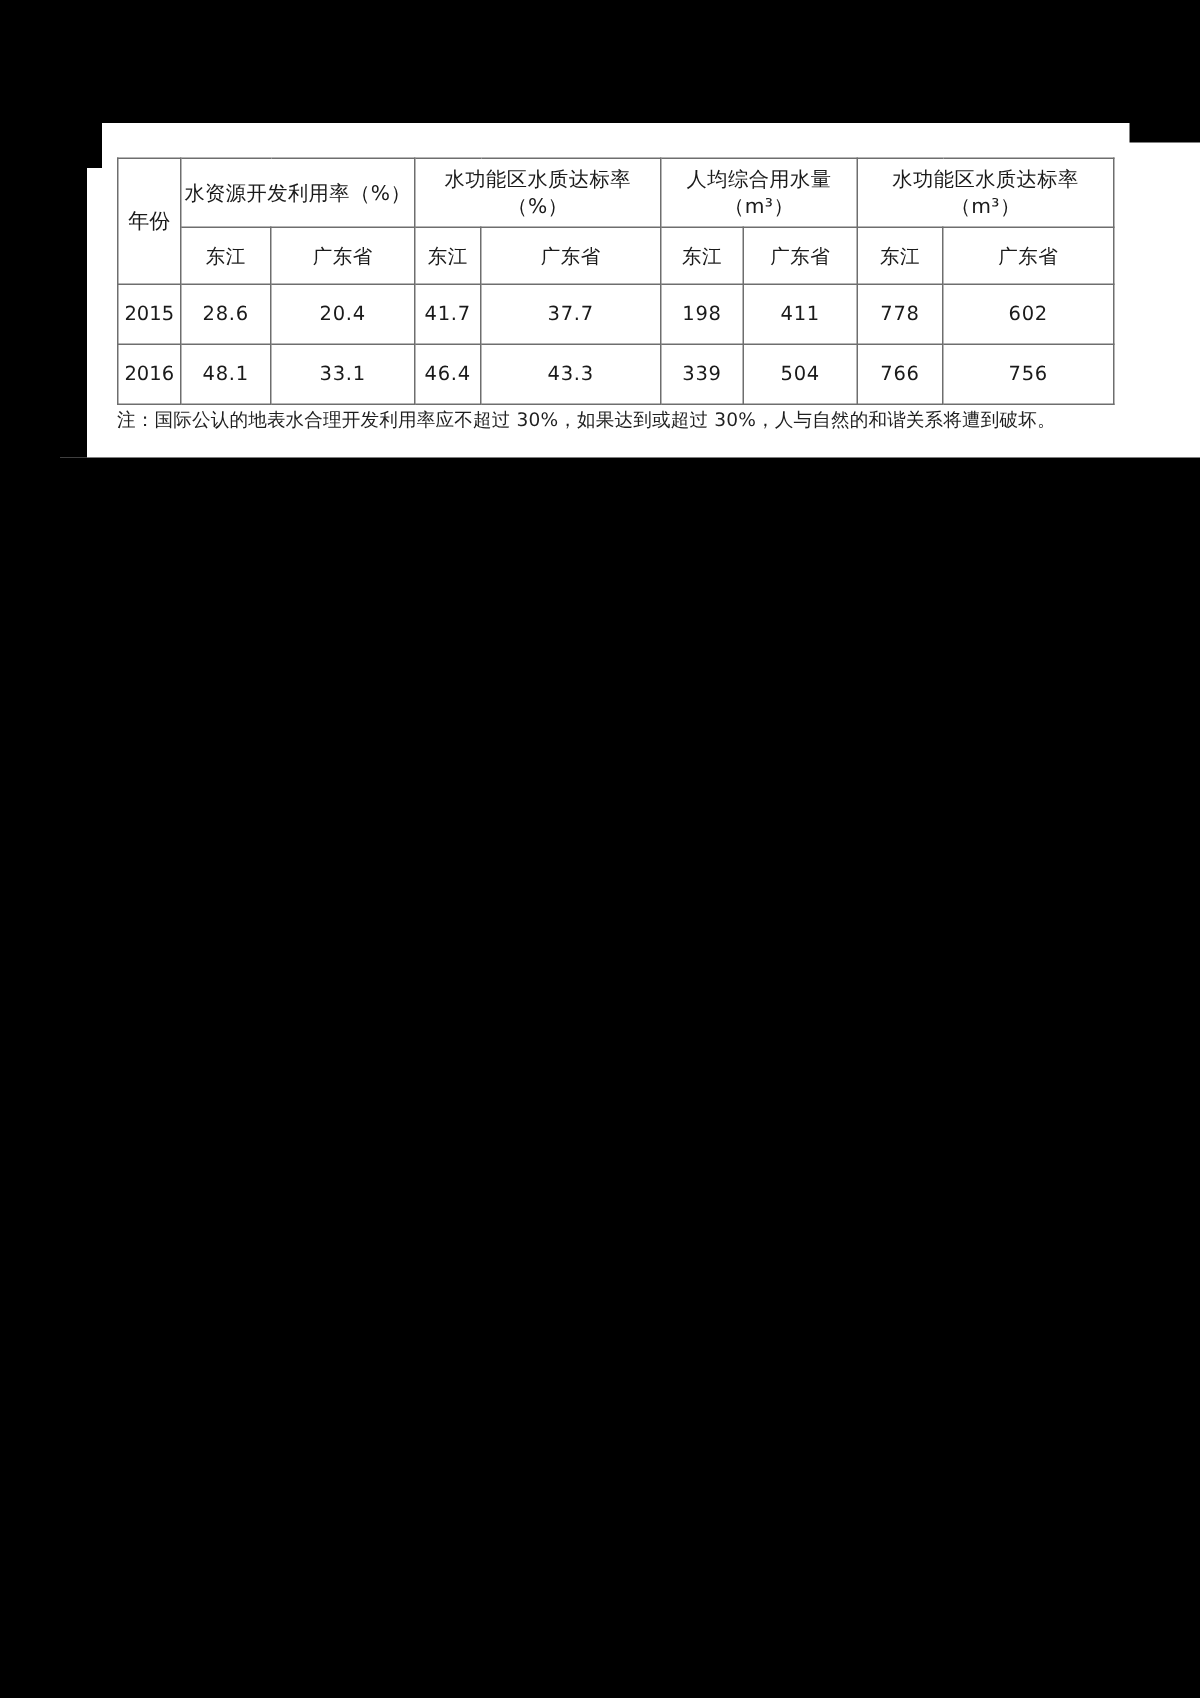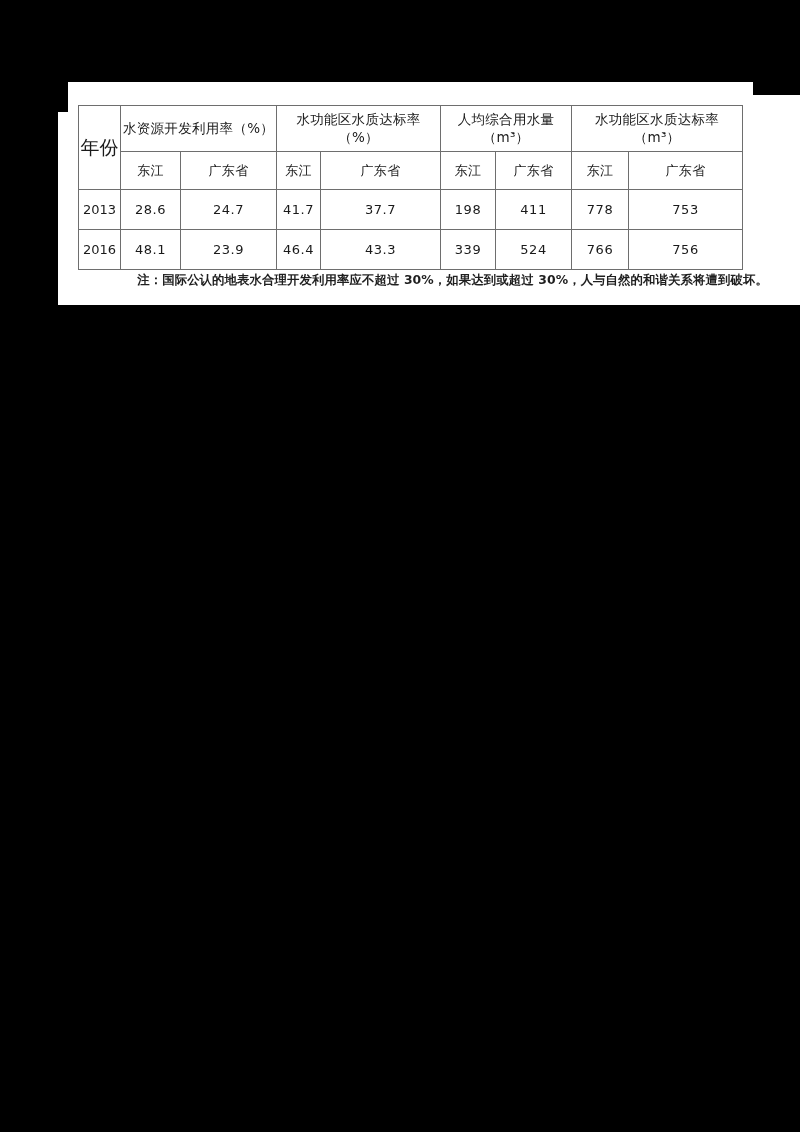--- a/index.html
+++ b/index.html
@@ -90,21 +90,21 @@
     font-weight: normal;
     font-family: "DejaVu Sans", "Liberation Sans", sans-serif;
     padding: 0;
   }
   th.hdr-group {
     font-size: 13.5px;
     height: 45px;
     letter-spacing: 0.3px;
   }
   th.hdr-year {
-    font-size: 19px;
+    font-size: 14px;
     width: 42px;
   }
   th.hdr-sub {
     font-size: 13px;
     height: 37px;
     letter-spacing: 0.3px;
   }
   td.cell-year {
     font-size: 13px;
     height: 39px;
@@ -120,22 +120,21 @@
   .note {
     position: absolute;
     left: 78px;
     top: 272px;
     width: 690px;
     font-size: 12.4px;
     color: #1f1f1f;
     font-family: "DejaVu Sans", "Liberation Sans", sans-serif;
     letter-spacing: 0.1px;
     white-space: nowrap;
-    text-align: right;
-    font-weight: bold;
+    text-align: left;
   }
 
   
   .doc, .note, table.data-table {
     -webkit-font-smoothing: antialiased;
   }
 </style>
 </head>
 <body>
 
@@ -179,38 +178,38 @@
           <th class="hdr-sub">东江</th>
           <th class="hdr-sub">广东省</th>
           <th class="hdr-sub">东江</th>
           <th class="hdr-sub">广东省</th>
           <th class="hdr-sub">东江</th>
           <th class="hdr-sub">广东省</th>
         </tr>
       </thead>
       <tbody>
         <tr>
-          <td class="cell-year">2013</td>
+          <td class="cell-year">2015</td>
           <td class="cell-val">28.6</td>
-          <td class="cell-val">24.7</td>
+          <td class="cell-val">20.4</td>
           <td class="cell-val">41.7</td>
           <td class="cell-val">37.7</td>
           <td class="cell-val">198</td>
           <td class="cell-val">411</td>
           <td class="cell-val">778</td>
-          <td class="cell-val">753</td>
+          <td class="cell-val">602</td>
         </tr>
         <tr>
           <td class="cell-year">2016</td>
           <td class="cell-val">48.1</td>
-          <td class="cell-val">23.9</td>
+          <td class="cell-val">33.1</td>
           <td class="cell-val">46.4</td>
           <td class="cell-val">43.3</td>
           <td class="cell-val">339</td>
-          <td class="cell-val">524</td>
+          <td class="cell-val">504</td>
           <td class="cell-val">766</td>
           <td class="cell-val">756</td>
         </tr>
       </tbody>
     </table>
   </div>
 
   <div class="note">注：国际公认的地表水合理开发利用率应不超过 30%，如果达到或超过 30%，人与自然的和谐关系将遭到破坏。</div>
 
 </div>

